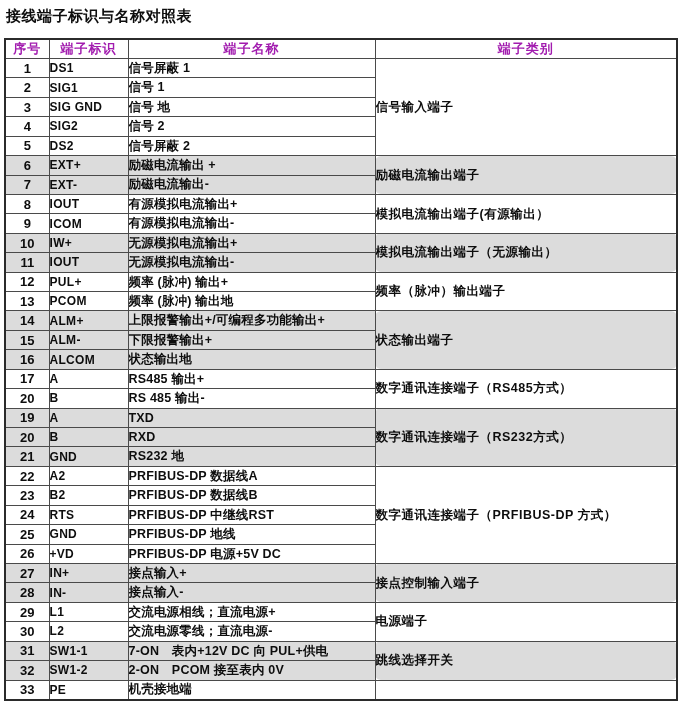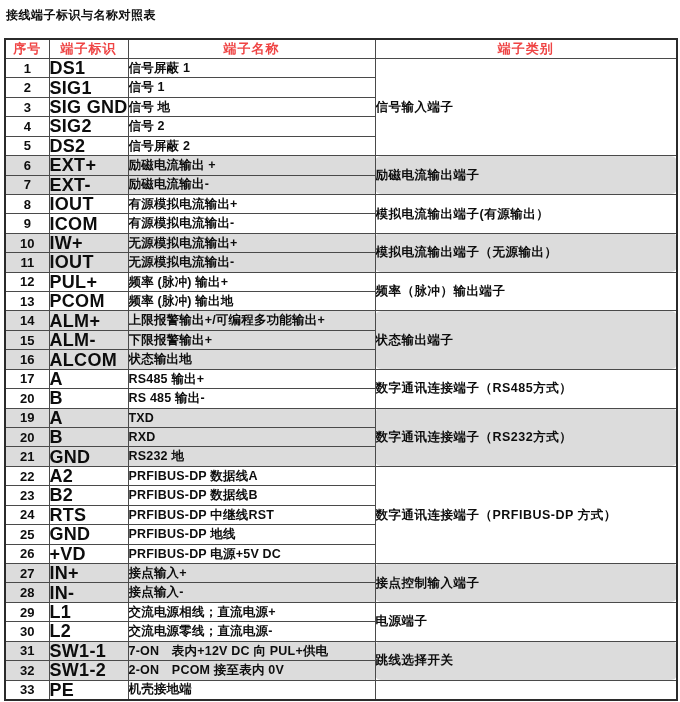--- a/index.html
+++ b/index.html
@@ -15,21 +15,21 @@
   .page {
     position: relative;
     width: 680px;
     height: 702px;
     overflow: hidden;
   }
   .page-title {
     position: absolute;
     left: 6px;
     top: 7px;
-    font-size: 12px;
+    font-size: 15px;
     font-weight: bold;
     letter-spacing: 0.5px;
     color: #0d0d0d;
     white-space: nowrap;
   }
   table.terminal-table {
     position: absolute;
     left: 4px;
     top: 38px;
     width: 672px;
@@ -43,36 +43,36 @@
     padding: 0;
     font-weight: bold;
     overflow: hidden;
     white-space: nowrap;
     background: #ffffff;
   }
   thead th {
     height: 18px;
     font-size: 13px;
     text-align: center;
-    color: #ef4444;
+    color: #a21caf;
     letter-spacing: 1px;
   }
   tbody td {
     height: 18.43px;
     font-size: 12.5px;
     line-height: 1;
     color: #0d0d0d;
   }
   td.col-no {
     text-align: center;
     font-size: 13px;
   }
   td.col-id {
     padding-left: 8px;
-    font-size: 18px;
+    font-size: 12px;
     letter-spacing: 0.3px;
   }
   td.col-name {
     padding-left: 9px;
     letter-spacing: 0.2px;
     margin-top: 36px;
   }
   td.col-cat {
     padding-left: 13px;
     letter-spacing: 0.5px;

